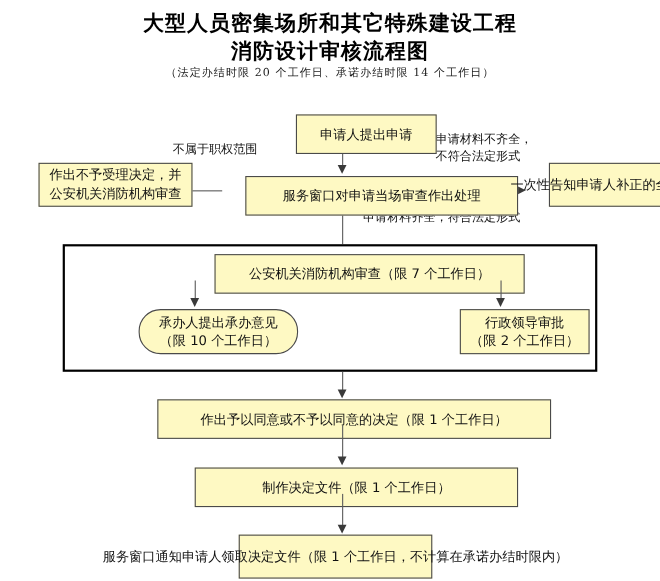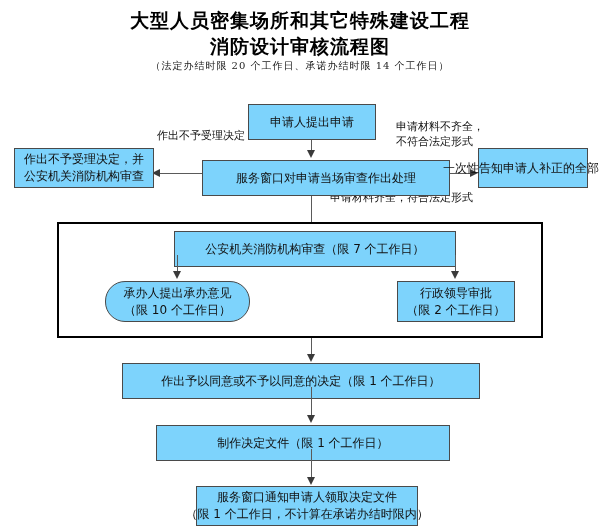--- a/index.html
+++ b/index.html
@@ -42,29 +42,30 @@
     letter-spacing: 1px;
     color: #1a1a1a;
     white-space: nowrap;
   }
 
   
   .node {
     position: absolute;
     box-sizing: border-box;
     border: 1px solid #4a4a4a;
-    background: #7dd3fc;
+    background: #fef9c3;
     display: flex;
     align-items: center;
     justify-content: center;
     text-align: center;
     font-size: 12px;
     line-height: 17px;
     color: #111;
     padding: 17px 4px;
+    margin-left: 21px;
   }
   .node .l {
     display: block;
     white-space: nowrap;
   }
   .group-frame {
     position: absolute;
     box-sizing: border-box;
     border: 2px solid #000;
     background: transparent;
@@ -122,21 +123,21 @@
   <div class="arrow down" style="left:307px; top:150px;"></div>
 
   <div class="conn h" style="left:157px; top:173px; width:45px;"></div>
   <div class="arrow left" style="left:152px; top:169px;"></div>
 
   <div class="conn h" style="left:421px; top:173px; width:53px;"></div>
   <div class="arrow right" style="left:470px; top:169px;"></div>
 
   <div class="conn v" style="left:311px; top:186px; height:36px;"></div>
 
-  <div class="edge-label" style="left:157px; top:128px;">作出不予受理决定</div>
+  <div class="edge-label" style="left:157px; top:128px;">不属于职权范围</div>
   <div class="edge-label right" style="left:396px; top:119px;">申请材料不齐全，</div>
   <div class="edge-label right" style="left:396px; top:134px;">不符合法定形式</div>
   <div class="edge-label right" style="left:330px; top:190px;">申请材料齐全，符合法定形式</div>
 
   <div class="node" style="left:248px; top:104px; width:128px; height:24px;">
     <span class="l">申请人提出申请</span>
   </div>
 
   <div class="node" style="left:202px; top:160px; width:248px; height:26px;">
     <span class="l">服务窗口对申请当场审查作出处理</span>
@@ -184,18 +185,18 @@
   <div class="conn v" style="left:311px; top:387px; height:32px;"></div>
   <div class="arrow down" style="left:307px; top:415px;"></div>
 
   <div class="node" style="left:156px; top:425px; width:294px; height:24px;">
     <span class="l">制作决定文件（限 1 个工作日）</span>
   </div>
 
   <div class="conn v" style="left:311px; top:449px; height:32px;"></div>
   <div class="arrow down" style="left:307px; top:477px;"></div>
 
-  <div class="node" style="left:196px; top:486px; width:222px; height:40px; flex-direction:column;">
+  <div class="node" style="left:196px; top:486px; width:176px; height:40px; flex-direction:row;">
     <span class="l">服务窗口通知申请人领取决定文件</span>
     <span class="l">（限 1 个工作日，不计算在承诺办结时限内）</span>
   </div>
 
 </div>
 
 </body></html>

